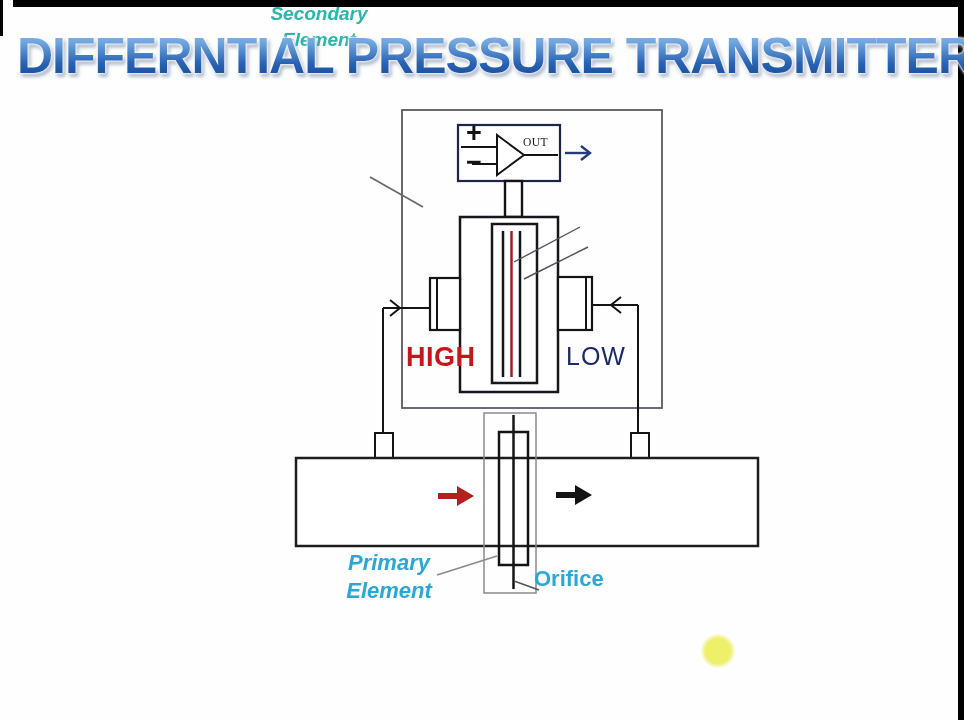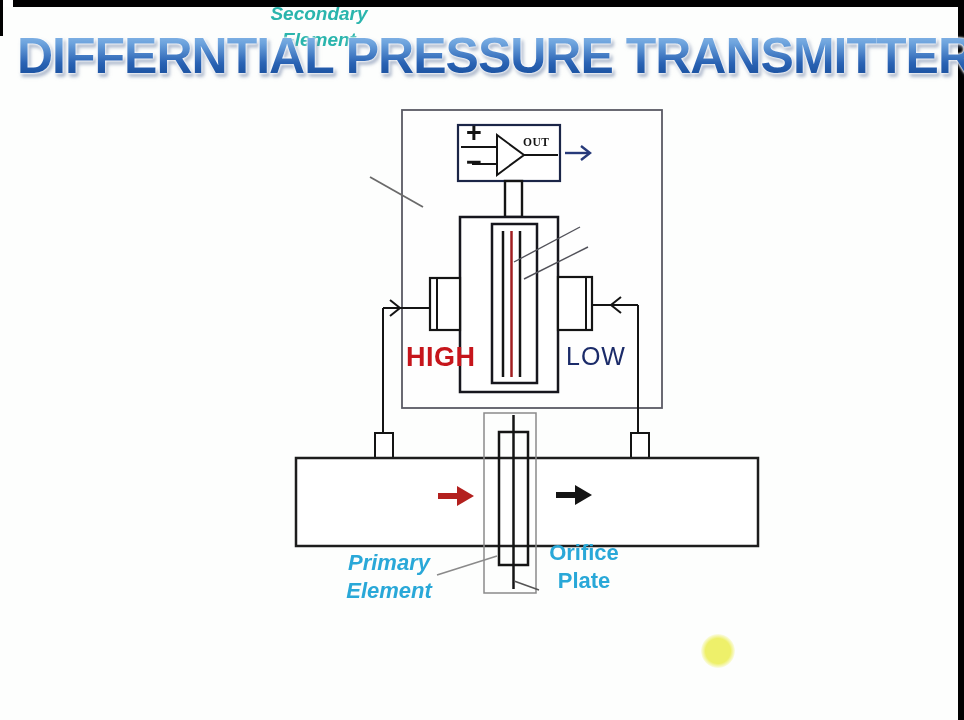--- a/index.html
+++ b/index.html
@@ -23,32 +23,32 @@
     font-size:50px;font-weight:bold;letter-spacing:-1px;white-space:nowrap;
     background:linear-gradient(180deg,#9cc6ee 0%,#6da3dd 28%,#2a63b4 62%,#1e55a4 78%,#5787c8 100%);
     -webkit-background-clip:text;background-clip:text;color:transparent;
     filter:drop-shadow(0 0 1px #ffffff) drop-shadow(0 0 1px #ffffff) drop-shadow(2px 3px 1.5px rgba(110,130,165,.55));}
 
   .diagram{position:absolute;left:0;top:0;z-index:3;}
 
   
   .amp-plus{position:absolute;left:466px;top:120px;font-size:27px;font-weight:bold;color:#141414;z-index:4;line-height:26px;}
   .amp-minus{position:absolute;left:466px;top:149px;font-size:27px;font-weight:bold;color:#141414;z-index:4;line-height:26px;}
-  .amp-out{position:absolute;left:523px;top:136px;font-size:11.5px;font-weight:bold;letter-spacing:.5px;
+  .amp-out{position:absolute;left:523px;top:136px;font-size:11.5px;font-weight:normal;letter-spacing:.5px;
     font-family:"Liberation Serif",serif;color:#141414;z-index:4;}
 
   .label-high{position:absolute;left:406px;top:342px;font-size:27px;font-weight:bold;
     color:var(--high-red,#c6151b);z-index:4;letter-spacing:.5px;}
   .label-low{position:absolute;left:566px;top:342px;font-size:25px;font-weight:normal;
     color:var(--low-navy,#1b2b69);z-index:4;letter-spacing:1px;}
 
   .label-primary{position:absolute;left:328px;top:549px;width:122px;text-align:center;z-index:4;
     font-style:italic;font-weight:bold;font-size:22px;line-height:28px;color:var(--cyan,#29a8d8);}
   .label-primary span{display:block;}
-  .label-orifice{position:absolute;left:534px;top:539px;width:100px;text-align:center;z-index:4;
+  .label-orifice{position:absolute;left:534px;top:565px;width:100px;text-align:left;z-index:4;
     font-weight:bold;font-size:22px;line-height:28px;color:var(--cyan,#29a8d8);}
   .label-orifice span{display:block;}
 
   .pointer-dot{position:absolute;left:701px;top:634px;width:34px;height:34px;border-radius:50%;z-index:5;
     background:radial-gradient(circle,var(--dot-yellow,#eef06a) 0%,var(--dot-yellow,#eef06a) 52%,rgba(238,240,106,0) 74%);}
 </style>
 </head>
 <body>
 
 <div class="stage">
@@ -147,17 +147,16 @@
   <div class="label-high">HIGH</div>
   <div class="label-low">LOW</div>
 
   <div class="label-primary">
     <span>Primary</span>
     <span>Element</span>
   </div>
 
   <div class="label-orifice">
     <span>Orifice</span>
-    <span>Plate</span>
   </div>
 
   <div class="pointer-dot"></div>
 </div>
 
 </body></html>

